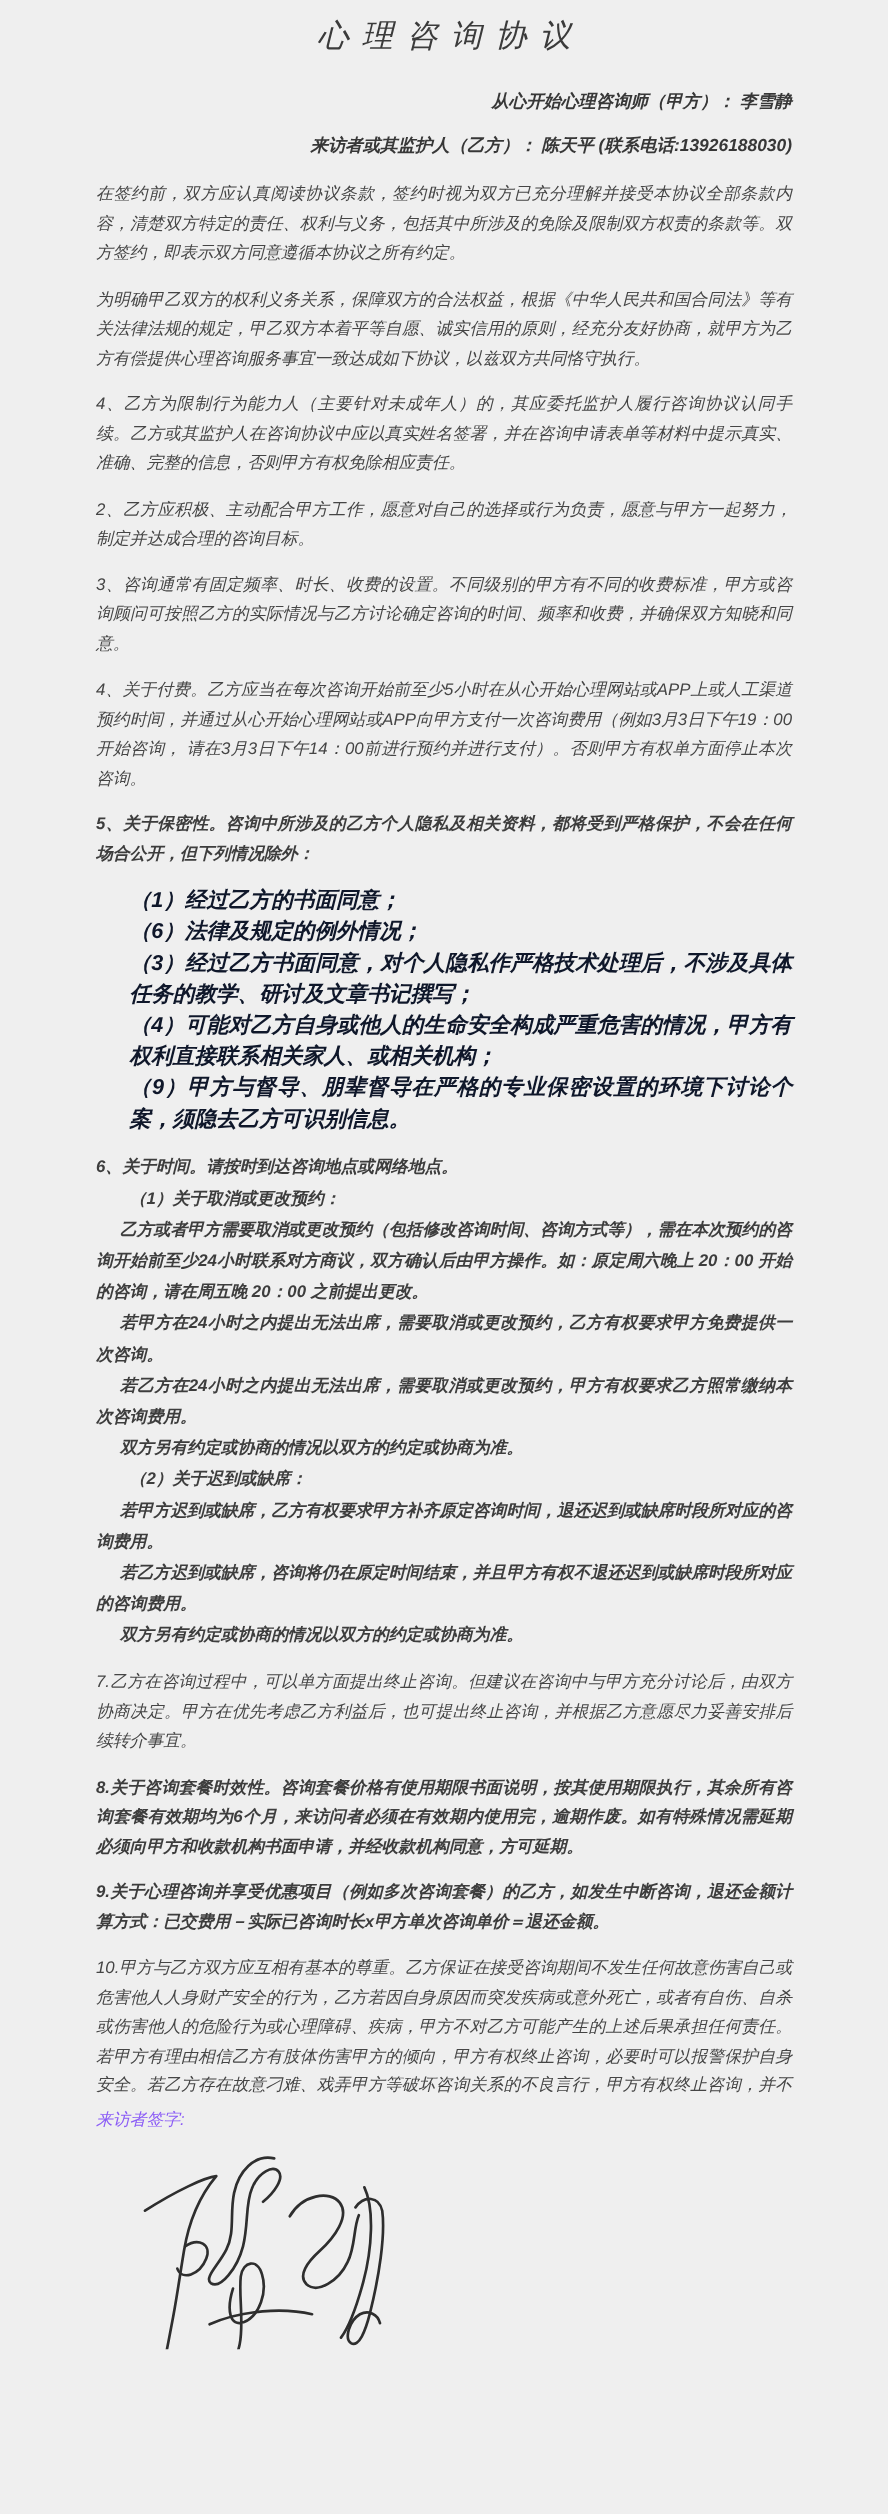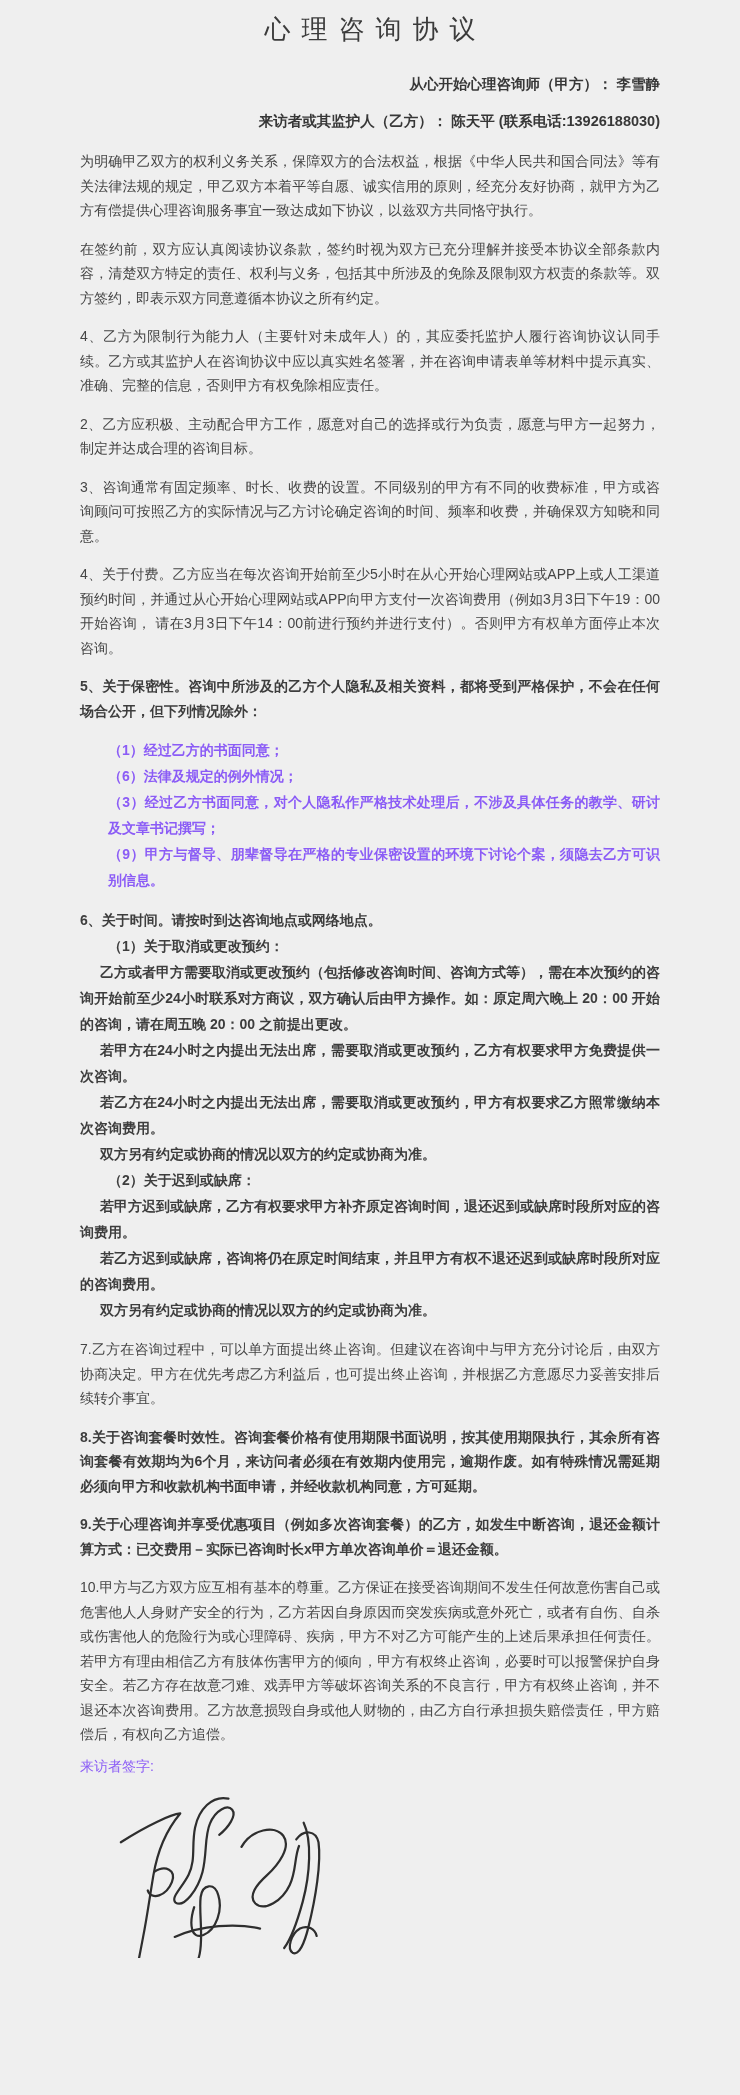--- a/index.html
+++ b/index.html
@@ -4,70 +4,72 @@
 <style>
   html,body { margin:0; padding:0; background:#efefef; }
   .page {
     position:relative;
     width:740px; height:1958px;
     background:#efefef;
     font-family:"Liberation Sans","DejaVu Sans",sans-serif;
     color:#454545;
     overflow:hidden;
     margin:0 auto;
+    font-style:italic;
   }
   .doc { padding:8px 80px 0 80px; height:1744px; overflow:hidden; }
   .title {
     font-size:26px; font-weight:500; color:#3b3b3b;
     text-align:center; letter-spacing:11px; text-indent:11px;
     margin:4px 0 28px 0;
   }
   .party { font-weight:bold; font-size:14.5px; color:#373737; margin:0 0 18px 0;text-align:right; }
   p.body {
     font-size:14px; line-height:24.5px; margin:0 0 14px 0;
     text-align:justify;
   }
   .bold { font-weight:bold; color:#3d3d3d; }
   .items { margin:0 0 14px 0; }
   .items .item {
-    font-size:14px; line-height:26px; padding-left:28px;
-    font-weight:bold; color:#8b5cf6; text-align:justify;
+    font-size:18px; line-height:26px; padding-left:28px;
+    font-weight:bold; color:#0f172a; text-align:justify;
   }
   .block6 { margin:0 0 14px 0; }
   .block6 p { font-size:14px; line-height:26px; margin:0; font-weight:bold; color:#3d3d3d; text-align:justify; }
   .block6 .sub-head { padding-left:28px; }
   .block6 .ti { text-indent:20px; }
   .sig-label { position:absolute; left:80px; top:1758px; font-size:14px; color:#8b5cf6; }
   .sig-svg { position:absolute; left:106px; top:1788px; }
   .doc-date { position:absolute; left:452px; top:2042px; font-size:13.5px; color:#3f3f3f; }
 </style>
 </head>
 <body>
 
 <div class="page">
   <div class="doc">
 
     <h1 class="title">心理咨询协议</h1>
 
     <div class="party">从心开始心理咨询师（甲方）： 李雪静</div>
     <div class="party">来访者或其监护人（乙方）： 陈天平 (联系电话:13926188030)</div>
 
+    <p class="body">在签约前，双方应认真阅读协议条款，签约时视为双方已充分理解并接受本协议全部条款内容，清楚双方特定的责任、权利与义务，包括其中所涉及的免除及限制双方权责的条款等。双方签约，即表示双方同意遵循本协议之所有约定。</p>
     <p class="body">为明确甲乙双方的权利义务关系，保障双方的合法权益，根据《中华人民共和国合同法》等有关法律法规的规定，甲乙双方本着平等自愿、诚实信用的原则，经充分友好协商，就甲方为乙方有偿提供心理咨询服务事宜一致达成如下协议，以兹双方共同恪守执行。</p>
-    <p class="body">在签约前，双方应认真阅读协议条款，签约时视为双方已充分理解并接受本协议全部条款内容，清楚双方特定的责任、权利与义务，包括其中所涉及的免除及限制双方权责的条款等。双方签约，即表示双方同意遵循本协议之所有约定。</p>
 
     <p class="body">4、乙方为限制行为能力人（主要针对未成年人）的，其应委托监护人履行咨询协议认同手续。乙方或其监护人在咨询协议中应以真实姓名签署，并在咨询申请表单等材料中提示真实、准确、完整的信息，否则甲方有权免除相应责任。</p>
     <p class="body">2、乙方应积极、主动配合甲方工作，愿意对自己的选择或行为负责，愿意与甲方一起努力，制定并达成合理的咨询目标。</p>
     <p class="body">3、咨询通常有固定频率、时长、收费的设置。不同级别的甲方有不同的收费标准，甲方或咨询顾问可按照乙方的实际情况与乙方讨论确定咨询的时间、频率和收费，并确保双方知晓和同意。</p>
     <p class="body">4、关于付费。乙方应当在每次咨询开始前至少5小时在从心开始心理网站或APP上或人工渠道预约时间，并通过从心开始心理网站或APP向甲方支付一次咨询费用（例如3月3日下午19：00开始咨询， 请在3月3日下午14：00前进行预约并进行支付）。否则甲方有权单方面停止本次咨询。</p>
 
     <p class="body bold">5、关于保密性。咨询中所涉及的乙方个人隐私及相关资料，都将受到严格保护，不会在任何场合公开，但下列情况除外：</p>
     <div class="items">
       <div class="item">（1）经过乙方的书面同意；</div>
       <div class="item">（6）法律及规定的例外情况；</div>
       <div class="item">（3）经过乙方书面同意，对个人隐私作严格技术处理后，不涉及具体任务的教学、研讨及文章书记撰写；</div>
+      <div class="item">（4）可能对乙方自身或他人的生命安全构成严重危害的情况，甲方有权利直接联系相关家人、或相关机构；</div>
       <div class="item">（9）甲方与督导、朋辈督导在严格的专业保密设置的环境下讨论个案，须隐去乙方可识别信息。</div>
     </div>
 
     <div class="block6">
       <p>6、关于时间。请按时到达咨询地点或网络地点。</p>
       <p class="sub-head">（1）关于取消或更改预约：</p>
       <p class="ti">乙方或者甲方需要取消或更改预约（包括修改咨询时间、咨询方式等），需在本次预约的咨询开始前至少24小时联系对方商议，双方确认后由甲方操作。如：原定周六晚上 20：00 开始的咨询，请在周五晚 20：00 之前提出更改。</p>
       <p class="ti">若甲方在24小时之内提出无法出席，需要取消或更改预约，乙方有权要求甲方免费提供一次咨询。</p>
       <p class="ti">若乙方在24小时之内提出无法出席，需要取消或更改预约，甲方有权要求乙方照常缴纳本次咨询费用。</p>
       <p class="ti">双方另有约定或协商的情况以双方的约定或协商为准。</p>

